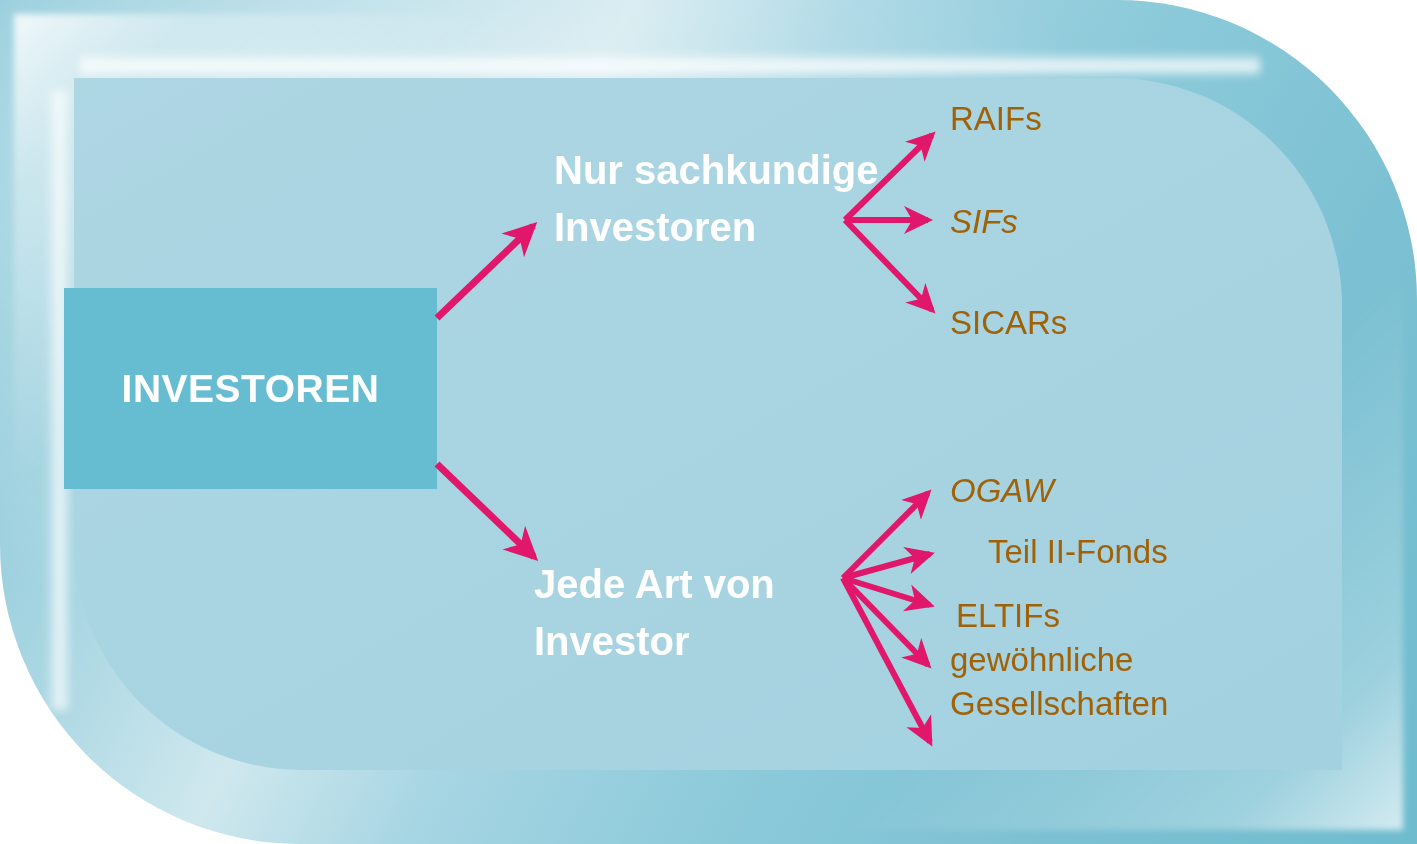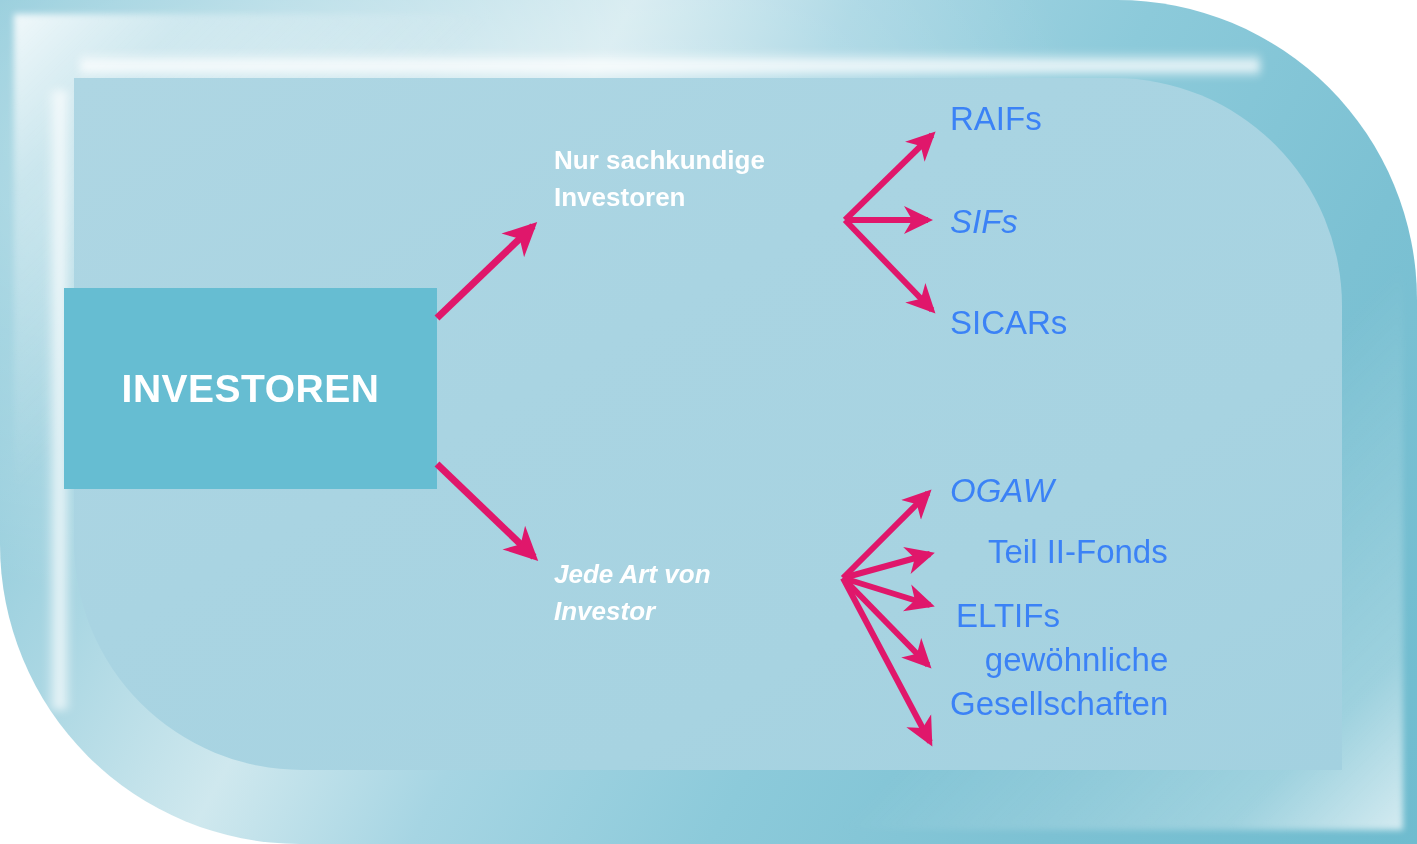--- a/index.html
+++ b/index.html
@@ -116,37 +116,36 @@
     font-size: 39px;
     font-weight: bold;
     letter-spacing: 0.5px;
     line-height: 1;
   }
 
   
   .branch-label {
     position: absolute;
     color: #ffffff;
-    font-size: 26px;
+    font-size: 40px;
     font-weight: bold;
     line-height: 1.42;
     white-space: pre-line;
   }
   .branch-label.top    { left: 554px; top: 142px;  width: 340px; }
-  .branch-label.bottom { left: 554px; top: 556px;  width: 330px; font-style: italic; }
+  .branch-label.bottom { left: 534px; top: 556px;  width: 330px; }
 
   
   .leaf-label {
     position: absolute;
-    color: #3b82f6;
+    color: #a16207;
     font-size: 33px;
     font-weight: normal;
     line-height: 1.32;
     white-space: pre-line;
-    text-align: right;
   }
 
   
   .arrow-layer {
     position: absolute;
     left: 0;
     top: 0;
     width: 1417px;
     height: 844px;
     pointer-events: none;

